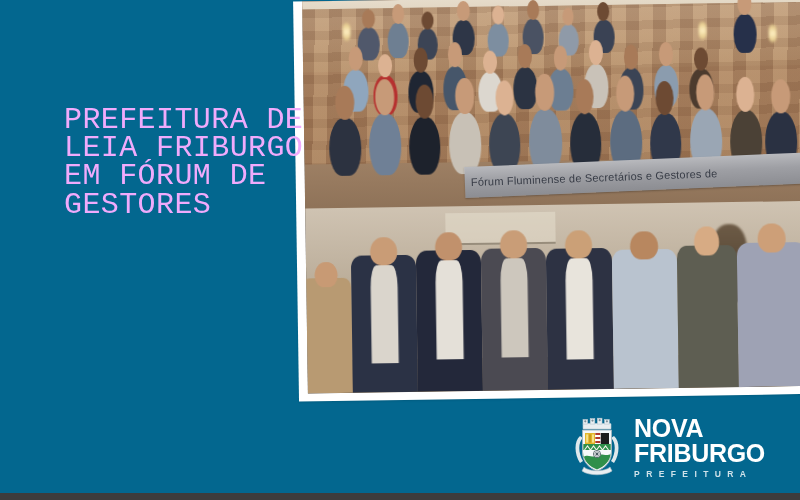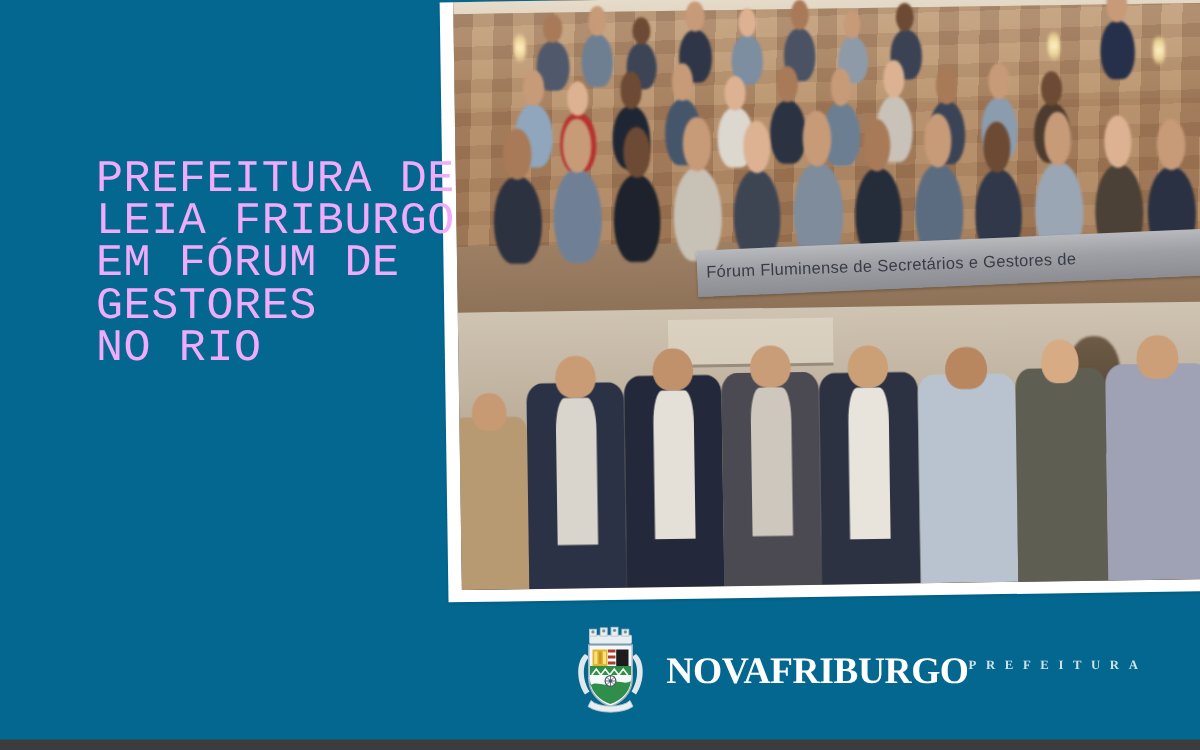--- a/index.html
+++ b/index.html
@@ -235,23 +235,22 @@
     gap: 11px;
     z-index: 30;
   }
   #crest {
     position: relative;
     width: 52px;
     height: 62px;
   }
   #logo-text {
     display: flex;
-    flex-direction: row;
+    flex-direction: column;
     line-height: 1;
-    font-family: Liberation Serif, serif;
   }
   .logo-word {
     color: #ffffff;
     font-weight: bold;
     font-size: 25px;
     letter-spacing: -0.3px;
     line-height: 25px;
   }
   #logo-sub {
     color: #cfe2ea;
@@ -353,21 +352,20 @@
       </div>
 
     </div>
   </div>
 
   <div id="headline">
     <div class="headline-line">PREFEITURA DE</div>
     <div class="headline-line">LEIA FRIBURGO</div>
     <div class="headline-line">EM FÓRUM DE</div>
     <div class="headline-line">GESTORES</div>
-    <div class="headline-line">NO RIO</div>
   </div>
 
 
   <div id="logo-lockup">
     <div id="crest">
       <svg viewBox="0 0 52 62" width="52" height="62" aria-hidden="true">
 
         <g fill="#e9eef1" stroke="#b9c9d2" stroke-width="0.6">
           <rect x="12" y="7.5" width="28" height="5.5" rx="0.6"></rect>
           <rect x="12" y="3.5" width="4.6" height="4.6"></rect>

